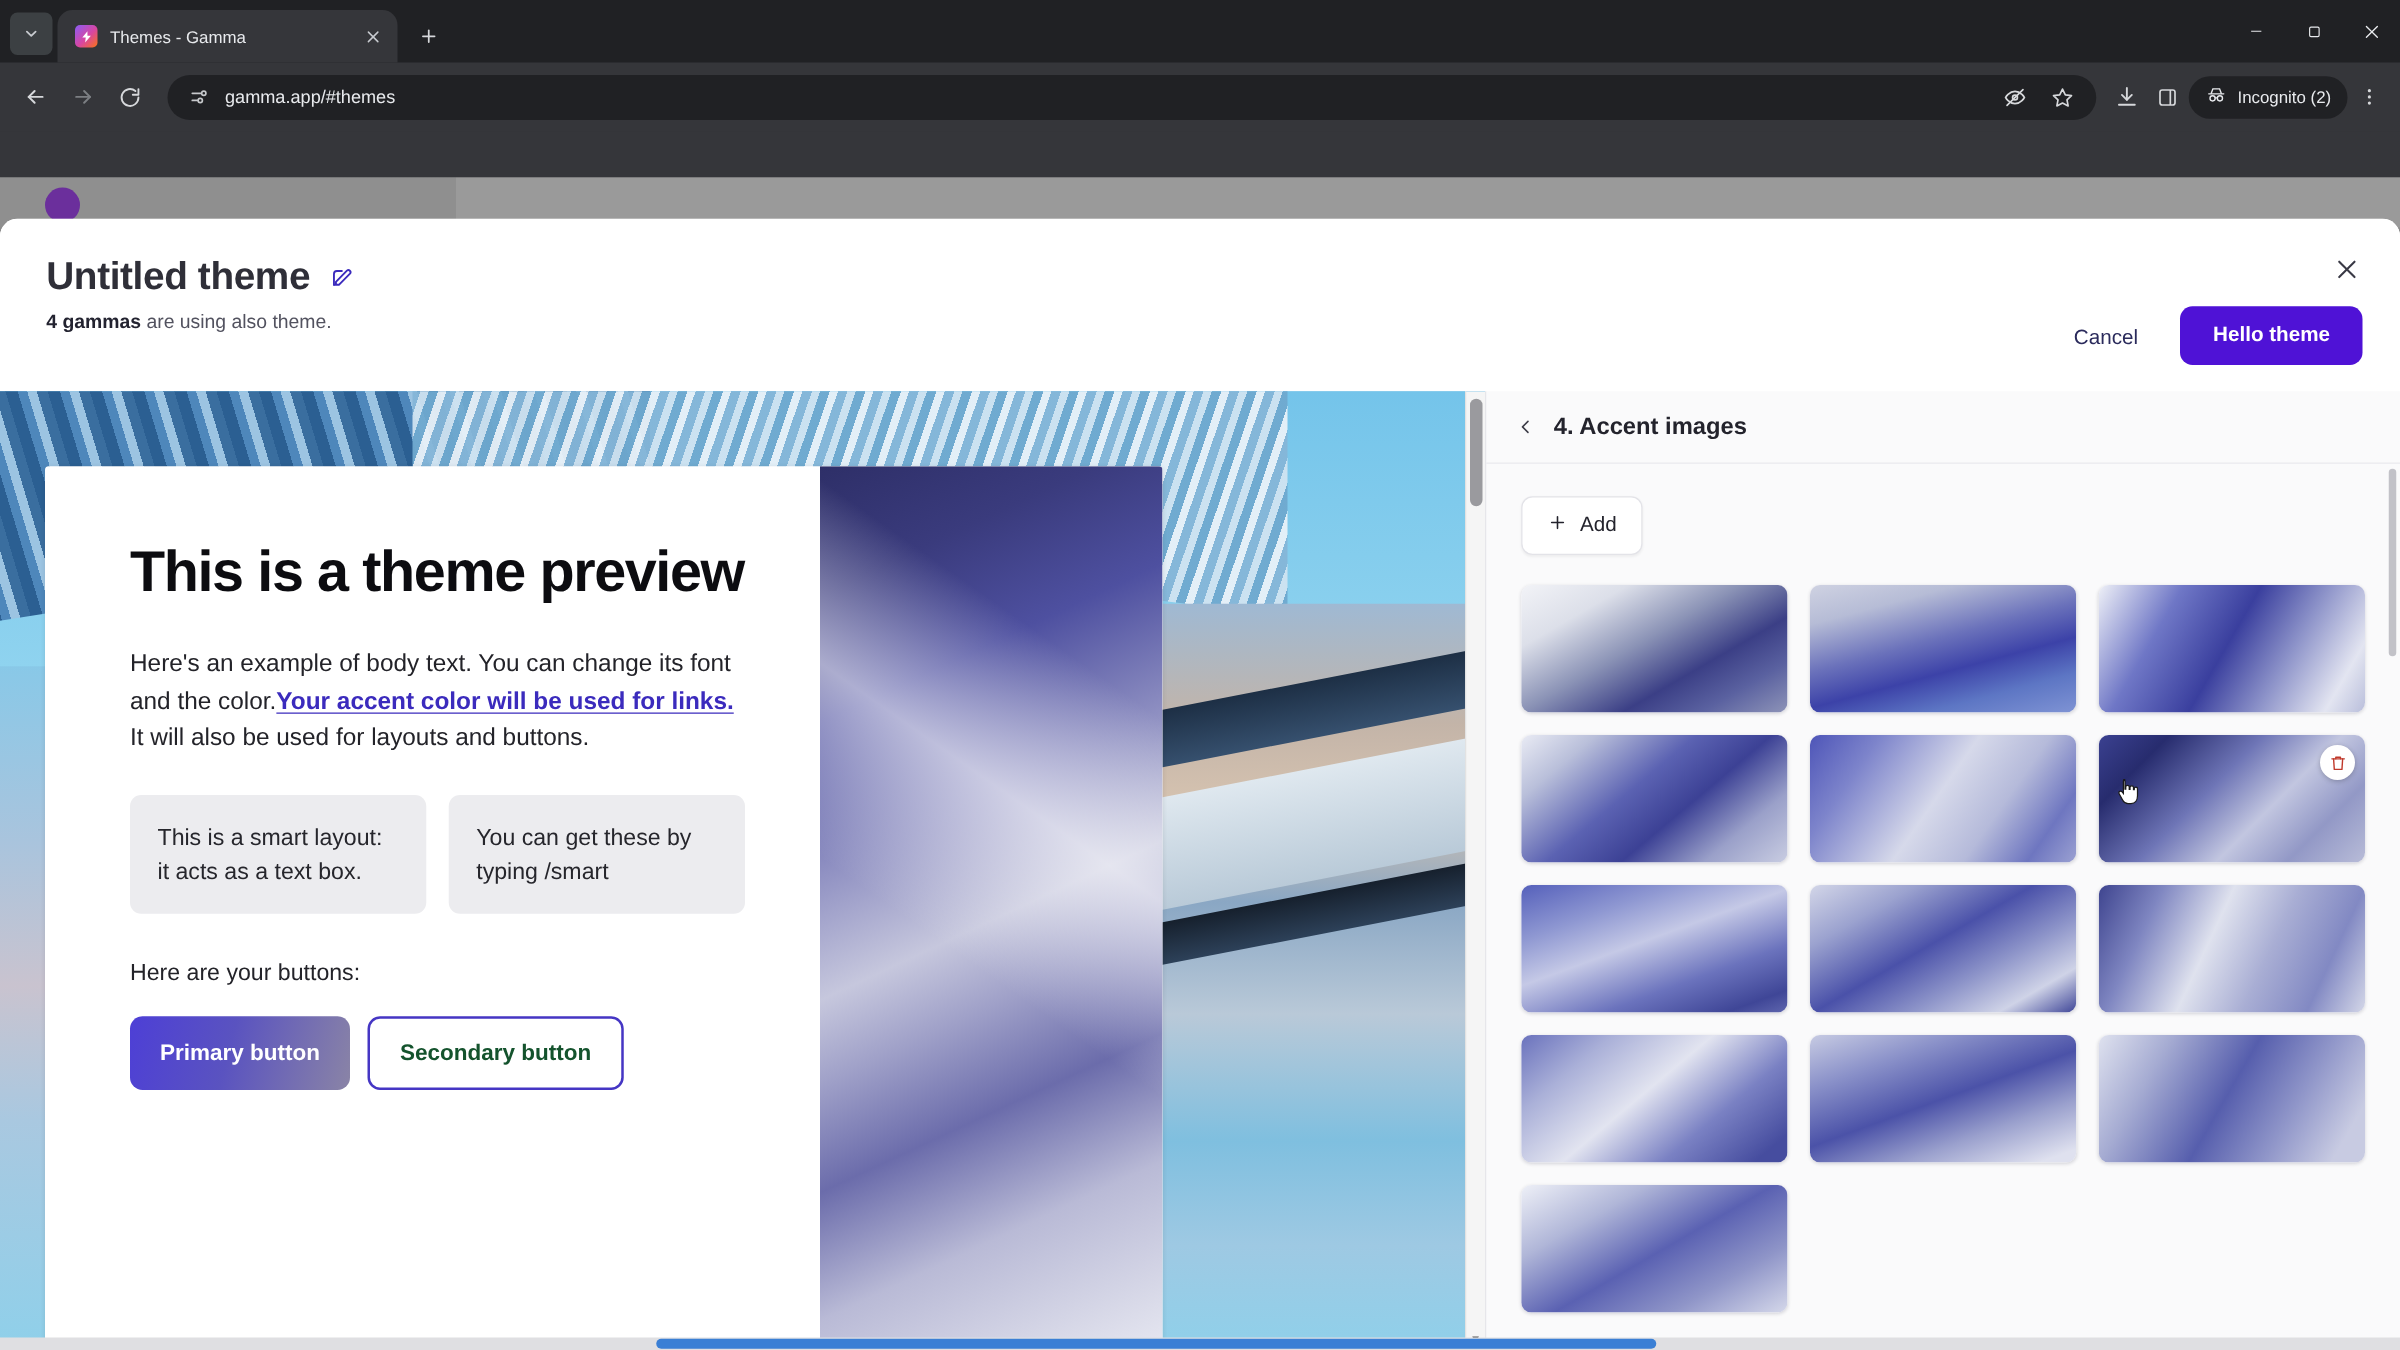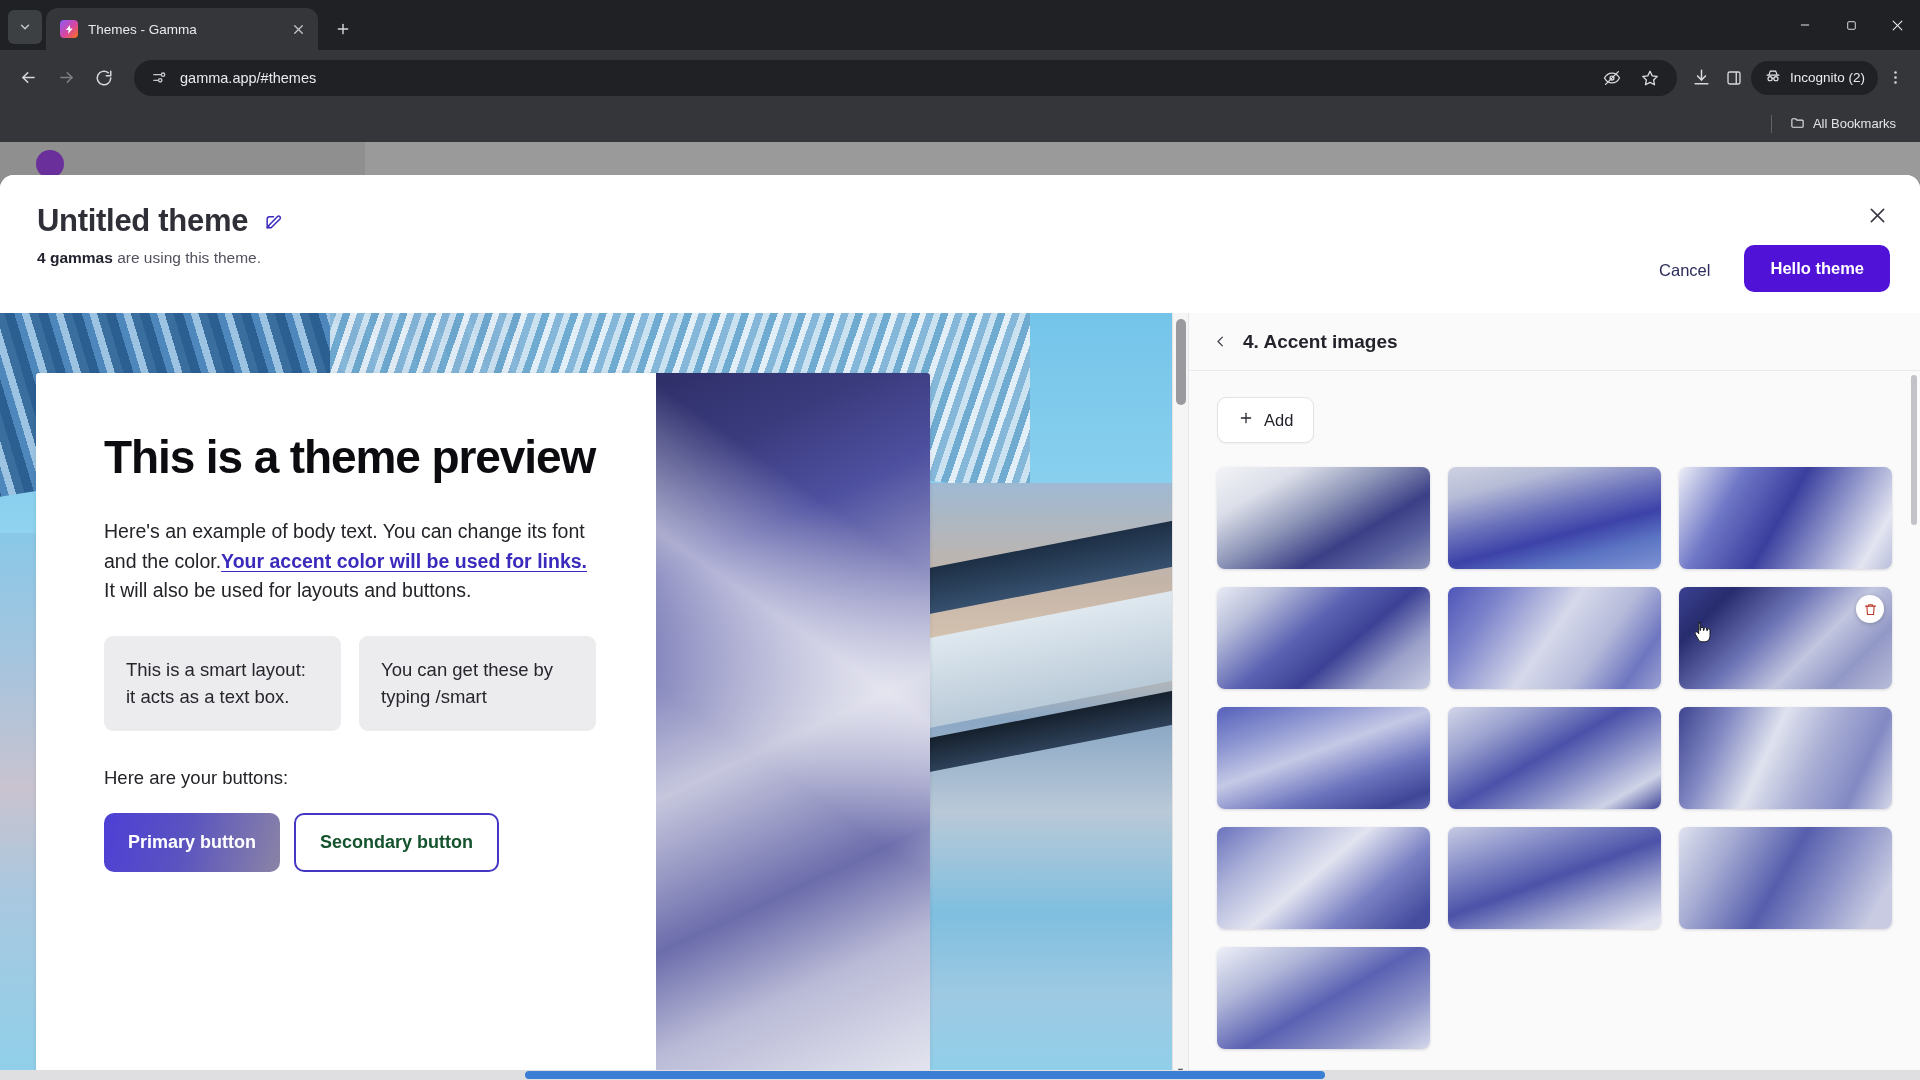--- a/index.html
+++ b/index.html
@@ -390,51 +390,40 @@
     </div>
     <div class="menu-dots">
       <svg width="17" height="17" viewBox="0 0 24 24" fill="currentColor">
           <circle cx="12" cy="5" r="1.8"></circle>
           <circle cx="12" cy="12" r="1.8"></circle>
           <circle cx="12" cy="19" r="1.8"></circle>
         </svg>
     </div>
   </div>
 
-  <div class="bookmarks">
-    <div class="bm-sep"></div>
-    <div class="bm-all">
-      <span>
-        <svg width="15" height="15" viewBox="0 0 24 24" fill="none" stroke="currentColor" stroke-width="1.8" stroke-linejoin="round">
-            <path d="M3 7.5a1.5 1.5 0 0 1 1.5-1.5H9l2 2.2h8.5A1.5 1.5 0 0 1 21 9.7v8.3a1.5 1.5 0 0 1-1.5 1.5h-15A1.5 1.5 0 0 1 3 18Z"></path>
-          </svg>
-      </span>
-      <span>All Bookmarks</span>
-    </div>
-  </div>
 
   <div class="page-bg">
     <div class="pagehdr"></div>
     <div class="page-avatar"></div>
   </div>
 
   <div class="modal">
 
     <div class="modal-head">
       <div class="modal-title-row">
         <div class="modal-title">Untitled theme</div>
         <div class="edit-icon">
           <svg width="19" height="19" viewBox="0 0 24 24" fill="none" stroke="currentColor" stroke-width="1.9" stroke-linecap="round" stroke-linejoin="round">
               <path d="M4 20h5L20.2 8.8a2.2 2.2 0 0 0-3.1-3.1L6 17v3Z"></path>
               <path d="M4 20V9a3 3 0 0 1 3-3h5"></path>
             </svg>
         </div>
       </div>
       <div class="modal-sub">
-        <b>4 gammas</b><span> are using this theme.</span>
+        <b>4 gammas</b><span> are using also theme.</span>
       </div>
       <div class="modal-close">
         <svg width="21" height="21" viewBox="0 0 24 24" fill="none" stroke="currentColor" stroke-width="1.9" stroke-linecap="round">
             <line x1="5" y1="5" x2="19" y2="19"></line>
             <line x1="19" y1="5" x2="5" y2="19"></line>
           </svg>
       </div>
       <div class="head-buttons">
         <button class="btn-cancel">Cancel</button>
         <button class="btn-save">Hello theme</button>

